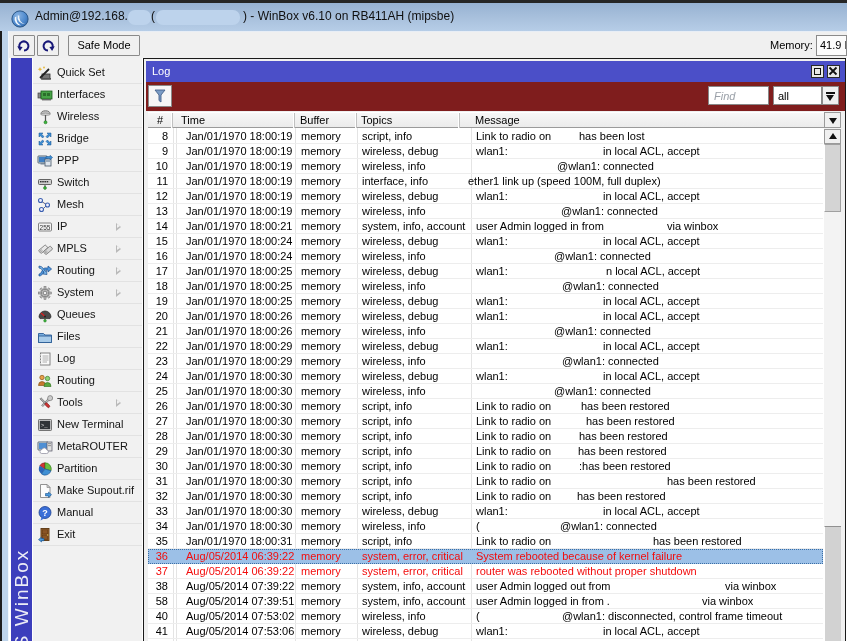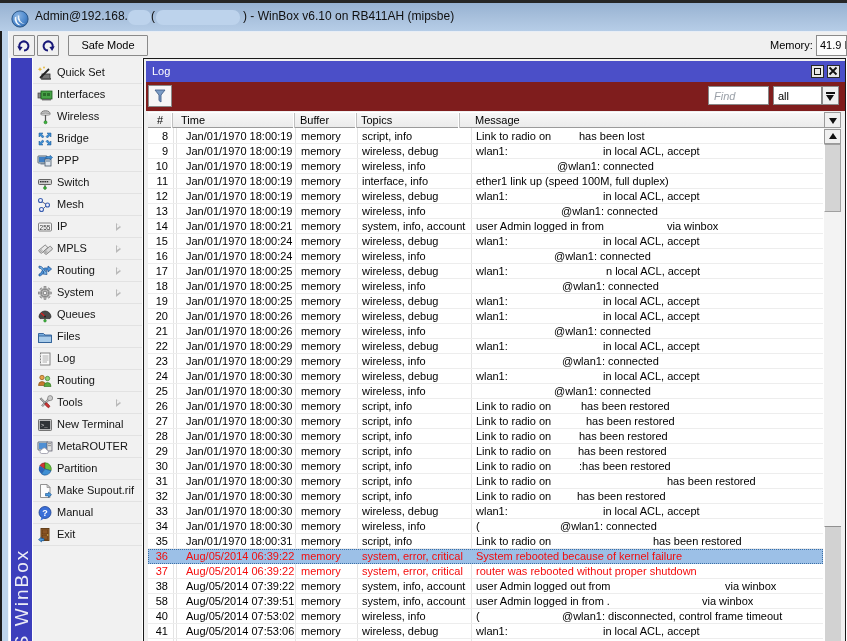--- a/index.html
+++ b/index.html
@@ -66,21 +66,21 @@
 </div>
 <div class="abs" id="toolbar">
 <div class="tbtn" style="left:13px;width:22px"><svg width="20" height="19" viewBox="0 0 20 19">
           <path d="M6.2 12.8 A4.6 4.6 0 1 1 10 14.6" fill="none" stroke="#181878" stroke-width="2"></path>
           <path d="M8.6 11.1 L3.3 10.3 5.9 15z" fill="#181878"></path>
         </svg></div>
 <div class="tbtn" style="left:37px;width:22px"><svg width="20" height="19" viewBox="0 0 20 19">
           <path d="M13.8 12.8 A4.6 4.6 0 1 0 10 14.6" fill="none" stroke="#181878" stroke-width="2"></path>
           <path d="M11.4 11.1 L16.7 10.3 14.1 15z" fill="#181878"></path>
         </svg></div>
-<div class="tbtn" style="left:68px;width:80px;text-align:center;font-size:11px;padding-top:3px">Safe Mode</div>
+<div class="tbtn" style="left:68px;width:72px;text-align:center;font-size:11px;padding-top:3px">Safe Mode</div>
 <span class="abs" style="left:770px;top:7px;font-size:11px">Memory:</span>
 <div class="abs" style="left:816px;top:3px;width:31px;height:21px;background:#fbfbfb;border:1px solid #8a8a8a;font-size:11px;padding:3px 0 0 3px;white-space:nowrap;overflow:hidden">41.9 M</div>
 </div>
 <div class="abs" id="frameblue"></div>
 <div class="abs" id="banner">
       <div id="bannertxt">RouterOS WinBox</div>
     </div>
 <div class="abs" id="leftedge"></div>
 <div class="abs" id="menu">
 <div class="mitem" style="top:4px">
@@ -409,21 +409,21 @@
 <span style="left:38px">Jan/01/1970 18:00:19</span>
 <span style="left:153px">memory</span>
 <span style="left:214px">wireless, info</span>
 <span style="left:409px">@wlan1: connected</span>
 </div>
 <div class="row" style="top:62px">
 <span style="left:0;width:20px;text-align:right">11</span>
 <span style="left:38px">Jan/01/1970 18:00:19</span>
 <span style="left:153px">memory</span>
 <span style="left:214px">interface, info</span>
-<span style="left:328px">ether1 link up (speed 100M, full duplex)</span>
+<span style="left:320px">ether1 link up (speed 100M, full duplex)</span>
 </div>
 <div class="row" style="top:77px">
 <span style="left:0;width:20px;text-align:right">12</span>
 <span style="left:38px">Jan/01/1970 18:00:19</span>
 <span style="left:153px">memory</span>
 <span style="left:214px">wireless, debug</span>
 <span style="left:328px">wlan1:</span>
 <span style="left:455px">in local ACL, accept</span>
 </div>
 <div class="row" style="top:92px">

